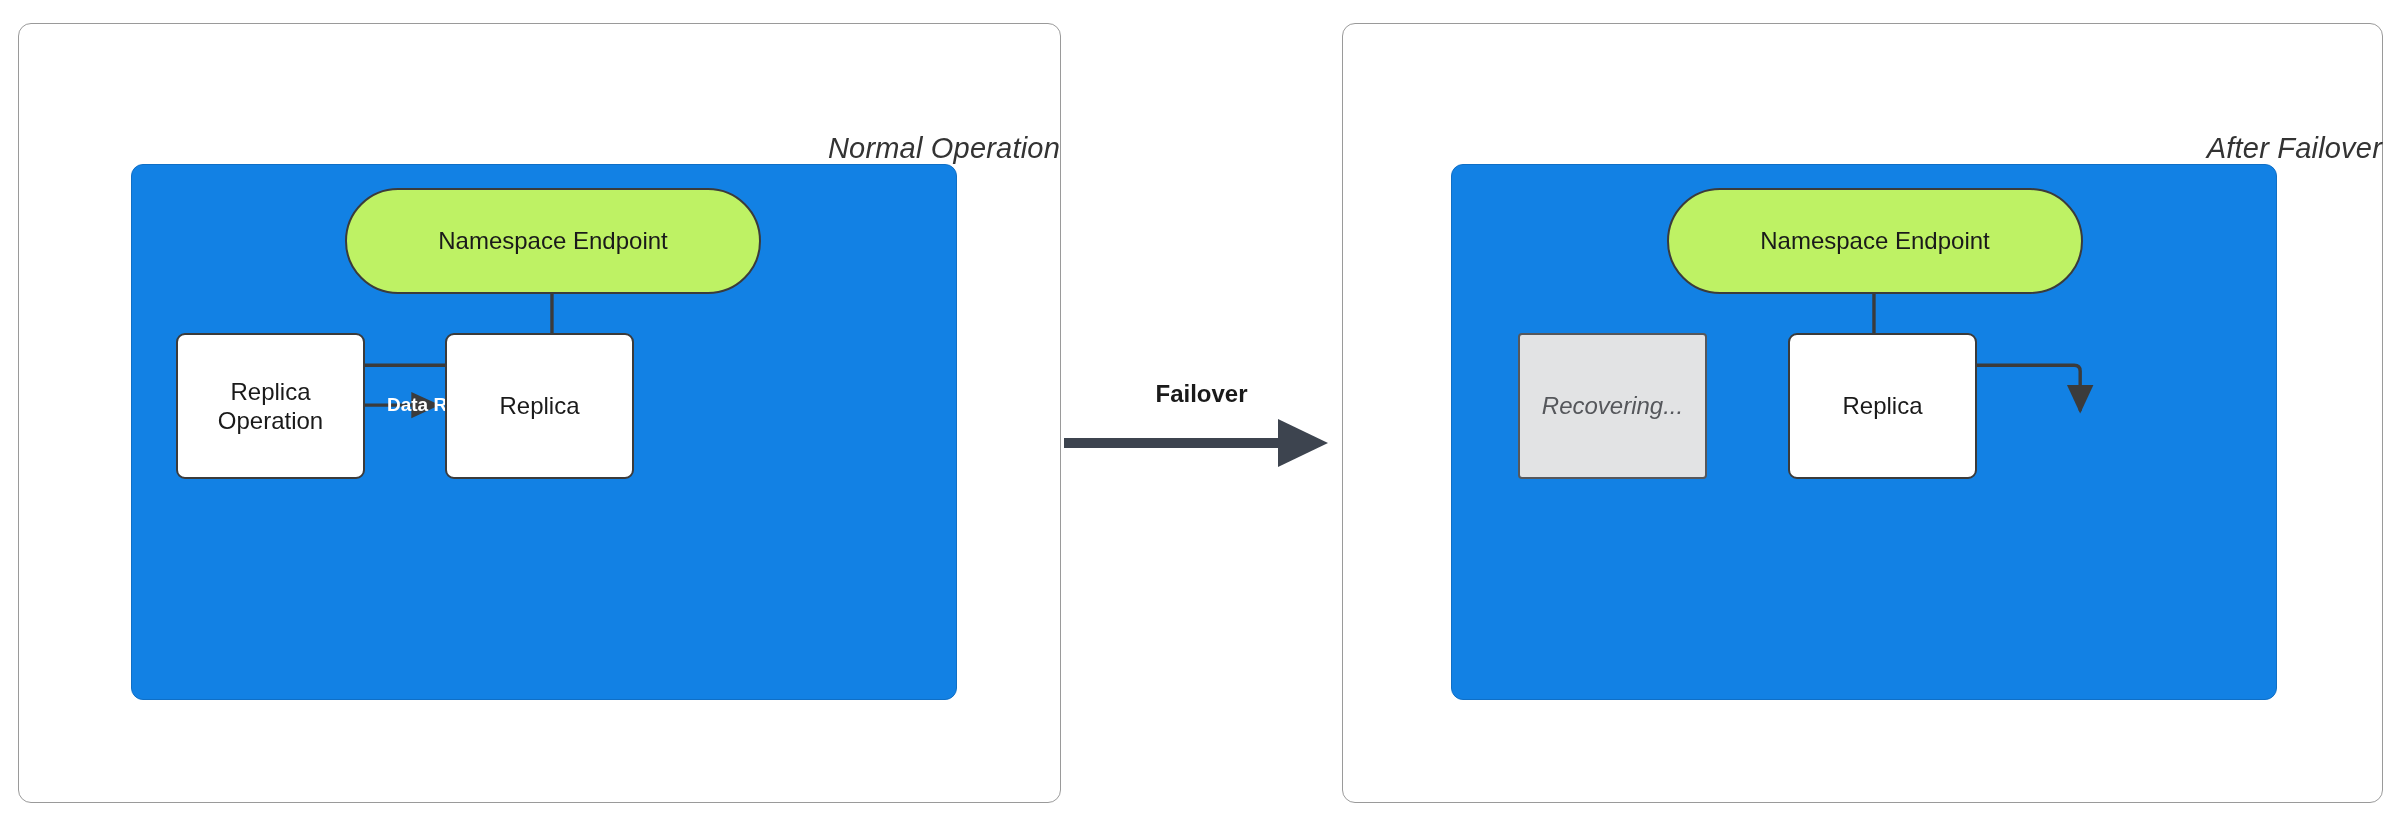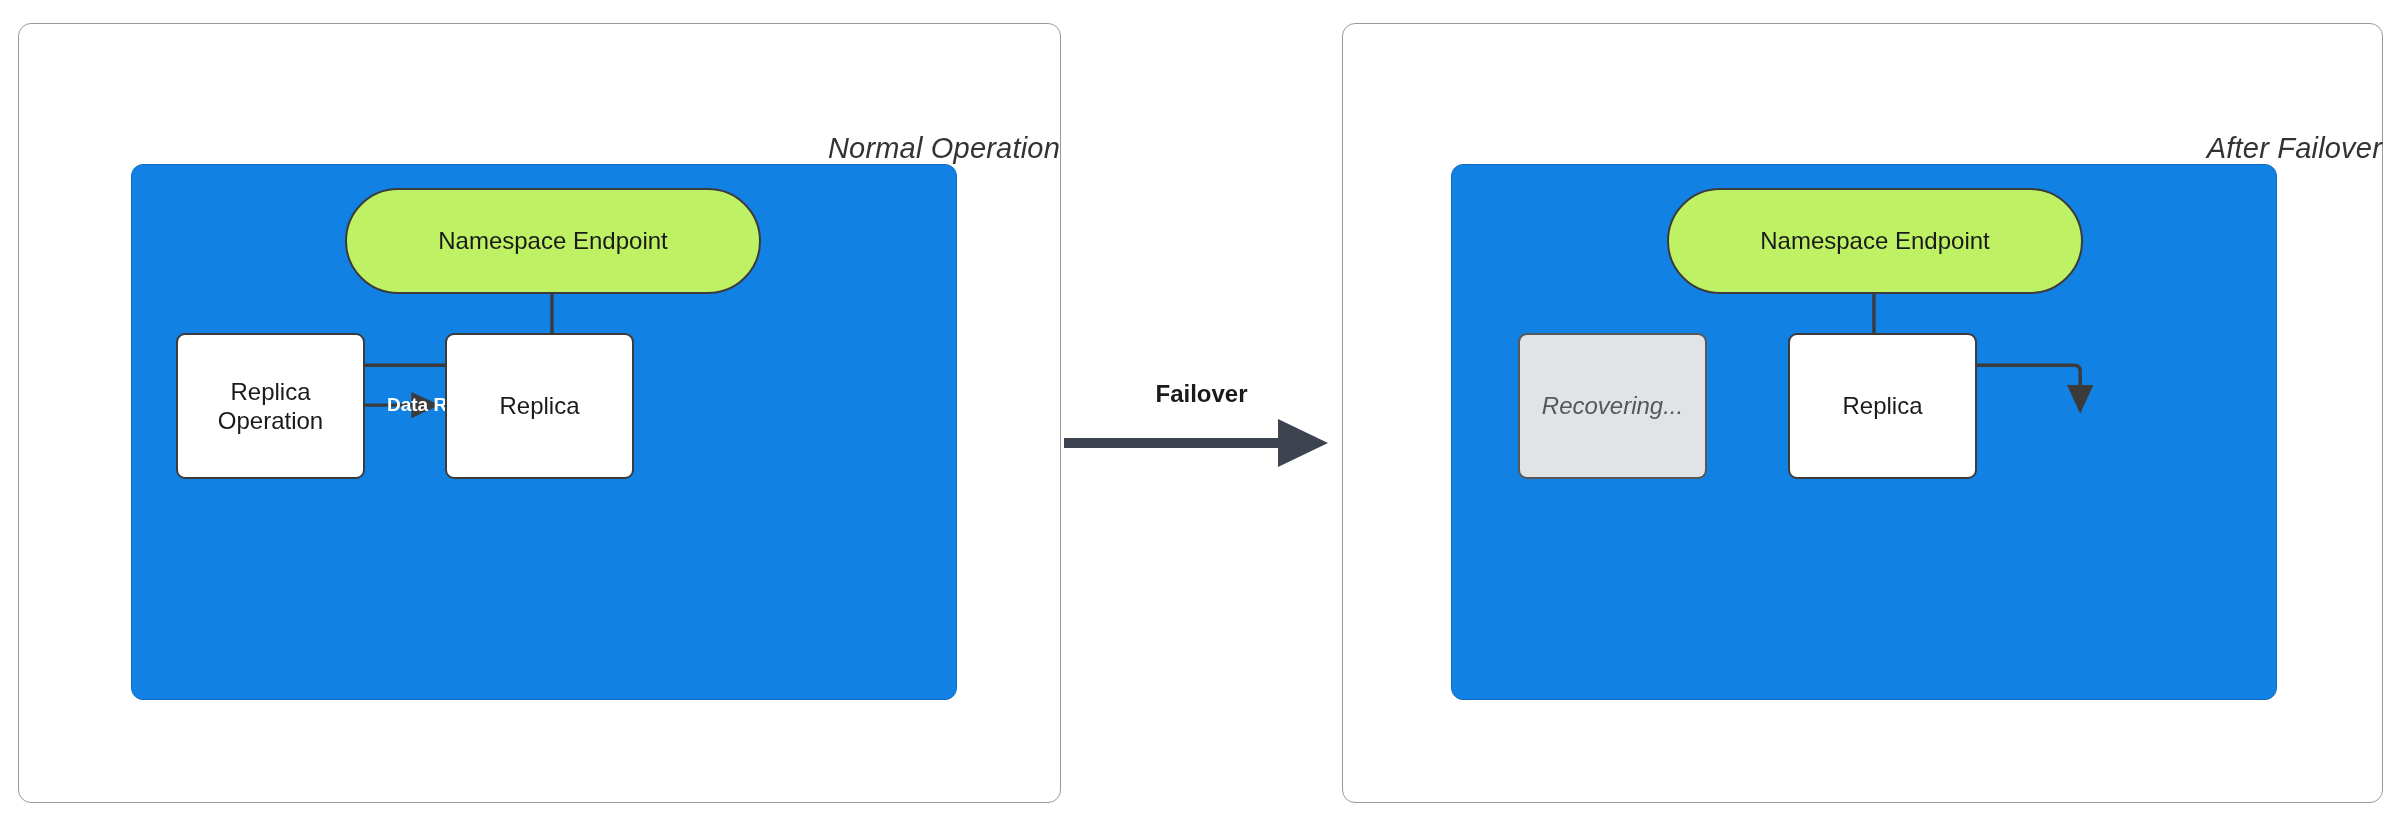--- a/index.html
+++ b/index.html
@@ -20,21 +20,21 @@
   .cluster{position:absolute;background:#1281e4;border:1.4px solid #0f6fc6;border-radius:12px;box-sizing:border-box;}
   #cluster-left {left:112px;top:140px;width:826px;height:536px;}
   #cluster-right{left:108px;top:140px;width:826px;height:536px;}
 
   
   .node{position:absolute;box-sizing:border-box;display:flex;align-items:center;justify-content:center;
     text-align:center;color:#1a1a1a;font-size:24px;line-height:1.22;}
 
   .node-pill{background:#bef264;border:2.1px solid #3b3b3b;border-radius:53px;}
   .node-box {background:#ffffff;border:2.1px solid #3b3b3b;border-radius:9px;}
-  .node-box-muted{background:#e2e3e4;border:2.1px solid #56585c;border-radius:9px;
+  .node-box-muted{background:#e2e3e4;border:2.1px solid #56585c;border-radius:4px;
     font-style:italic;color:#55575b;}
 
   
   #endpoint-left{left:213px;top:23px;width:416px;height:106px;}
   #primary-left {left:44px; top:168px;width:189px;height:146px;}
   #replica-left {left:313px;top:168px;width:189px;height:146px;}
 
   
   #endpoint-right{left:215px;top:23px;width:416px;height:106px;}
   #recovering-right{left:66px; top:168px;width:189px;height:146px;}

